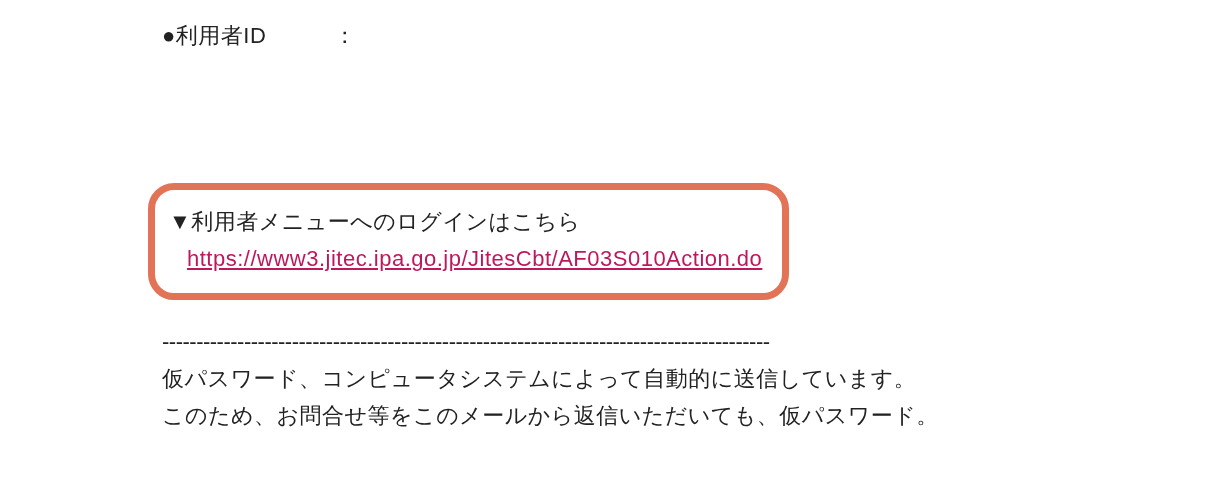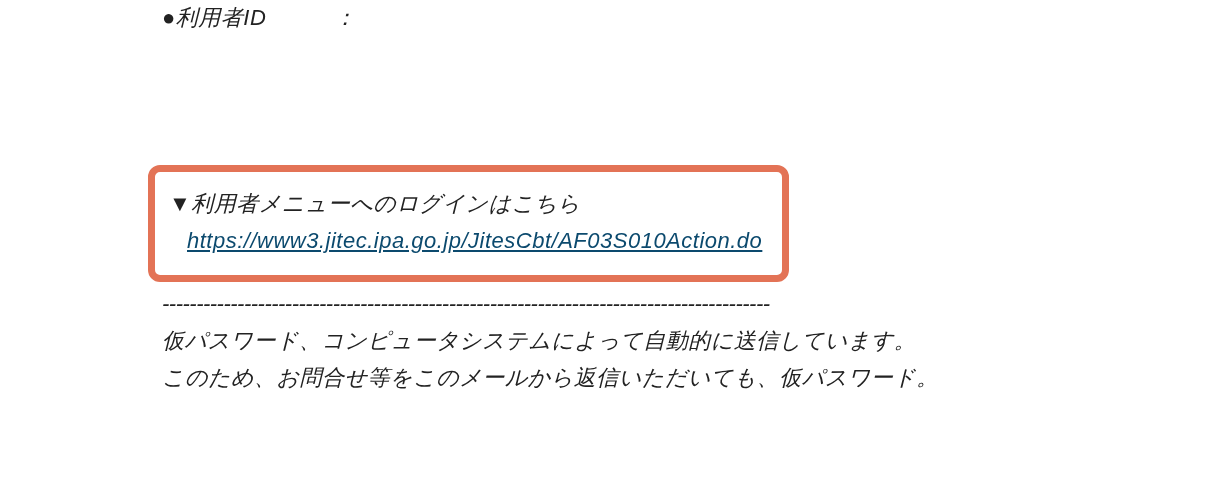--- a/index.html
+++ b/index.html
@@ -6,49 +6,49 @@
       margin: 0;
       padding: 0;
       font-family: "Hiragino Sans", "Hiragino Kaku Gothic ProN", Meiryo, sans-serif;
       font-size: 22px;
       color: #222;
       background: #fff;
       width: 1206px;
     }
     .content {
       padding-left: 162px;
+      padding-top: 18px;
       line-height: 1.6;
       letter-spacing: 0.5px;
-      font-style: italic;
     }
     .field-line {
       margin: 0 0 8px 0;
     }
     .gap {
       height: 72px;
     }
     .gap2 {
       height: 50px;
     }
     .callout {
       border: 7px solid #e37356;
-      border-radius: 12px;
+      border-radius: 26px;
       padding: 14px 20px 16px 14px;
       display: inline-block;
       margin-left: -14px;
-      margin-bottom: 4px;
+      margin-bottom: 24px;
     }
     .callout-title {
       margin: 0;
     }
     .link-line {
       margin: 2px 0 0 18px;
     }
     a.login-link {
-      color: #0c4a6e;
+      color: #be185d;
       text-decoration: underline;
     }
     .divider {
       margin: 0 0 2px 0;
       letter-spacing: -0.5px;
     }
     .note {
       margin: 0 0 2px 0;
     }
   </style>

